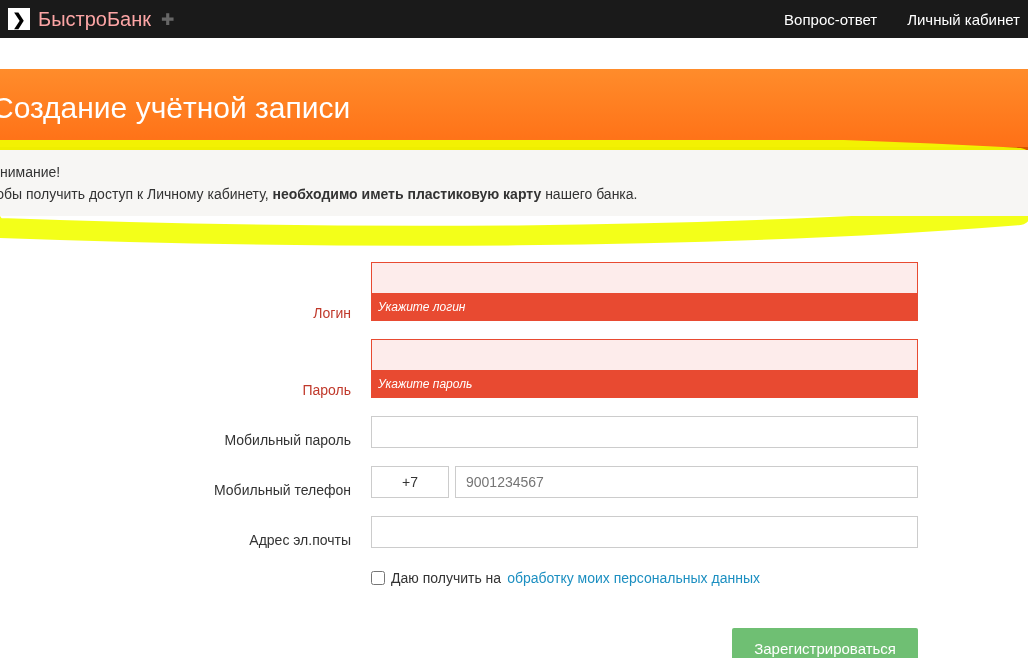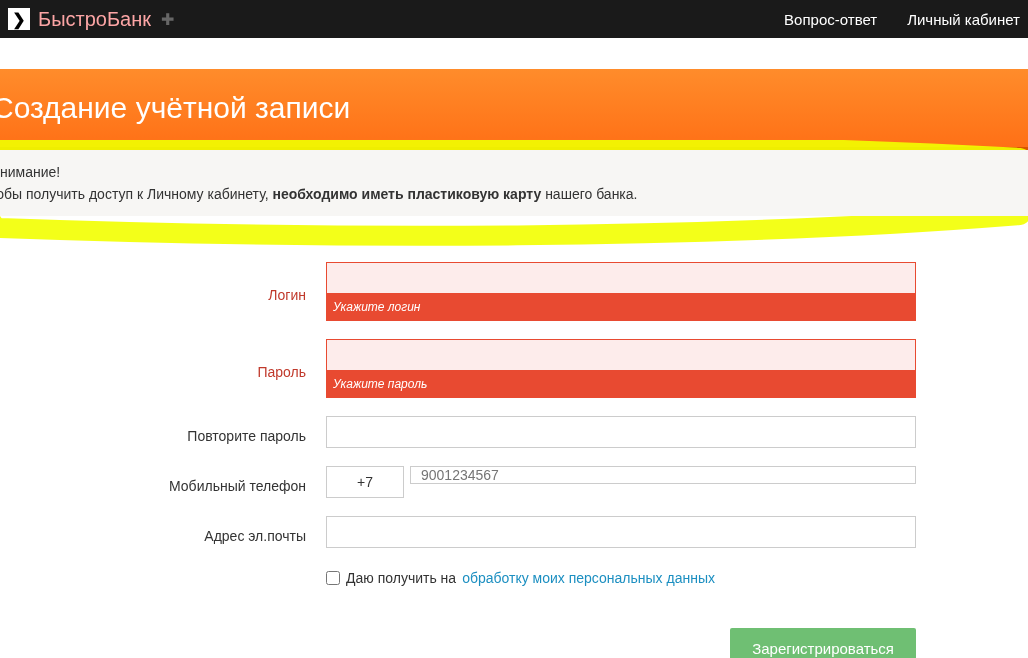--- a/index.html
+++ b/index.html
@@ -17,30 +17,30 @@
     .page-title { color: #fff; font-size: 30px; font-weight: normal; margin-left: -8px; }
     
     .notice-wrap { position: relative; margin-top: 0; }
     .highlight-stroke { position: absolute; top: -10px; left: -30px; right: -20px; height: 110px; pointer-events: none; }
     .notice { background: #f7f6f4; padding: 14px 14px 14px 0; position: relative; z-index: 1; }
     .notice-title { font-size: 14px; margin-bottom: 6px; }
     .notice-text { font-size: 14px; margin-left: -10px; }
     .notice-text b { font-weight: bold; }
     
     .form { margin-top: 46px; padding-right: 110px; }
-    .row { display: flex; align-items: center; margin-bottom: 18px; }
+    .row { display: flex; align-items: flex-end; margin-bottom: 18px; margin-left: 45px; }
     .label { width: 326px; text-align: right; padding-right: 20px; padding-top: 7px; font-size: 14px; color: #333; }
     .label.err { color: #c0392b; }
     .field { flex: 1; max-width: 590px; }
     .inp { width: 100%; height: 32px; border: 1px solid #ccc; padding: 0 8px; font-size: 14px; background:#fff; }
     .inp.error { border: 1px solid #e84a31; background: #fdeceb; }
     .err-msg { background: #e84a31; color: #fff; font-size: 12px; font-style: italic; padding: 6px 6px; border: 1px solid #e84a31; border-top: none; }
     .phone-row { display: flex; gap: 6px; }
     .phone-prefix { width: 78px; height: 32px; border: 1px solid #ccc; text-align: center; line-height: 30px; font-size: 14px; color: #333; background:#fff; }
-    .phone-input { flex: 1; height: 18px; border: 1px solid #ccc; padding: 0 10px; font-size: 14px; }
+    .phone-input { flex: 1; height: 32px; border: 1px solid #ccc; padding: 0 10px; font-size: 14px; }
     .consent { display: flex; align-items: center; gap: 6px; font-size: 14px; margin-top: 4px; }
     .consent a { color: #1c8fc1; text-decoration: none; cursor: pointer; }
     .consent input[type=checkbox]{ width:14px; height:14px; }
     .btn-row { display: flex; justify-content: flex-end; margin-top: 24px; }
     .btn { background: #6fbf73; color: #fff; border: none; padding: 12px 22px; font-size: 15px; cursor: pointer; border-radius: 2px; }
   </style>
 </head>
 <body>
 
 <div class="header">
@@ -83,21 +83,21 @@
 
   <div class="row">
     <div class="label err">Пароль</div>
     <div class="field">
       <input class="inp error" type="password" value="" style="">
       <div class="err-msg">Укажите пароль</div>
     </div>
   </div>
 
   <div class="row">
-    <div class="label">Повторите пароль</div>
+    <div class="label">Мобильный пароль</div>
     <div class="field">
       <input class="inp" type="password" value="" style="">
     </div>
   </div>
 
   <div class="row">
     <div class="label">Мобильный телефон</div>
     <div class="field phone-row">
       <div class="phone-prefix">+7</div>
       <input class="phone-input" type="text" placeholder="9001234567" style="">

